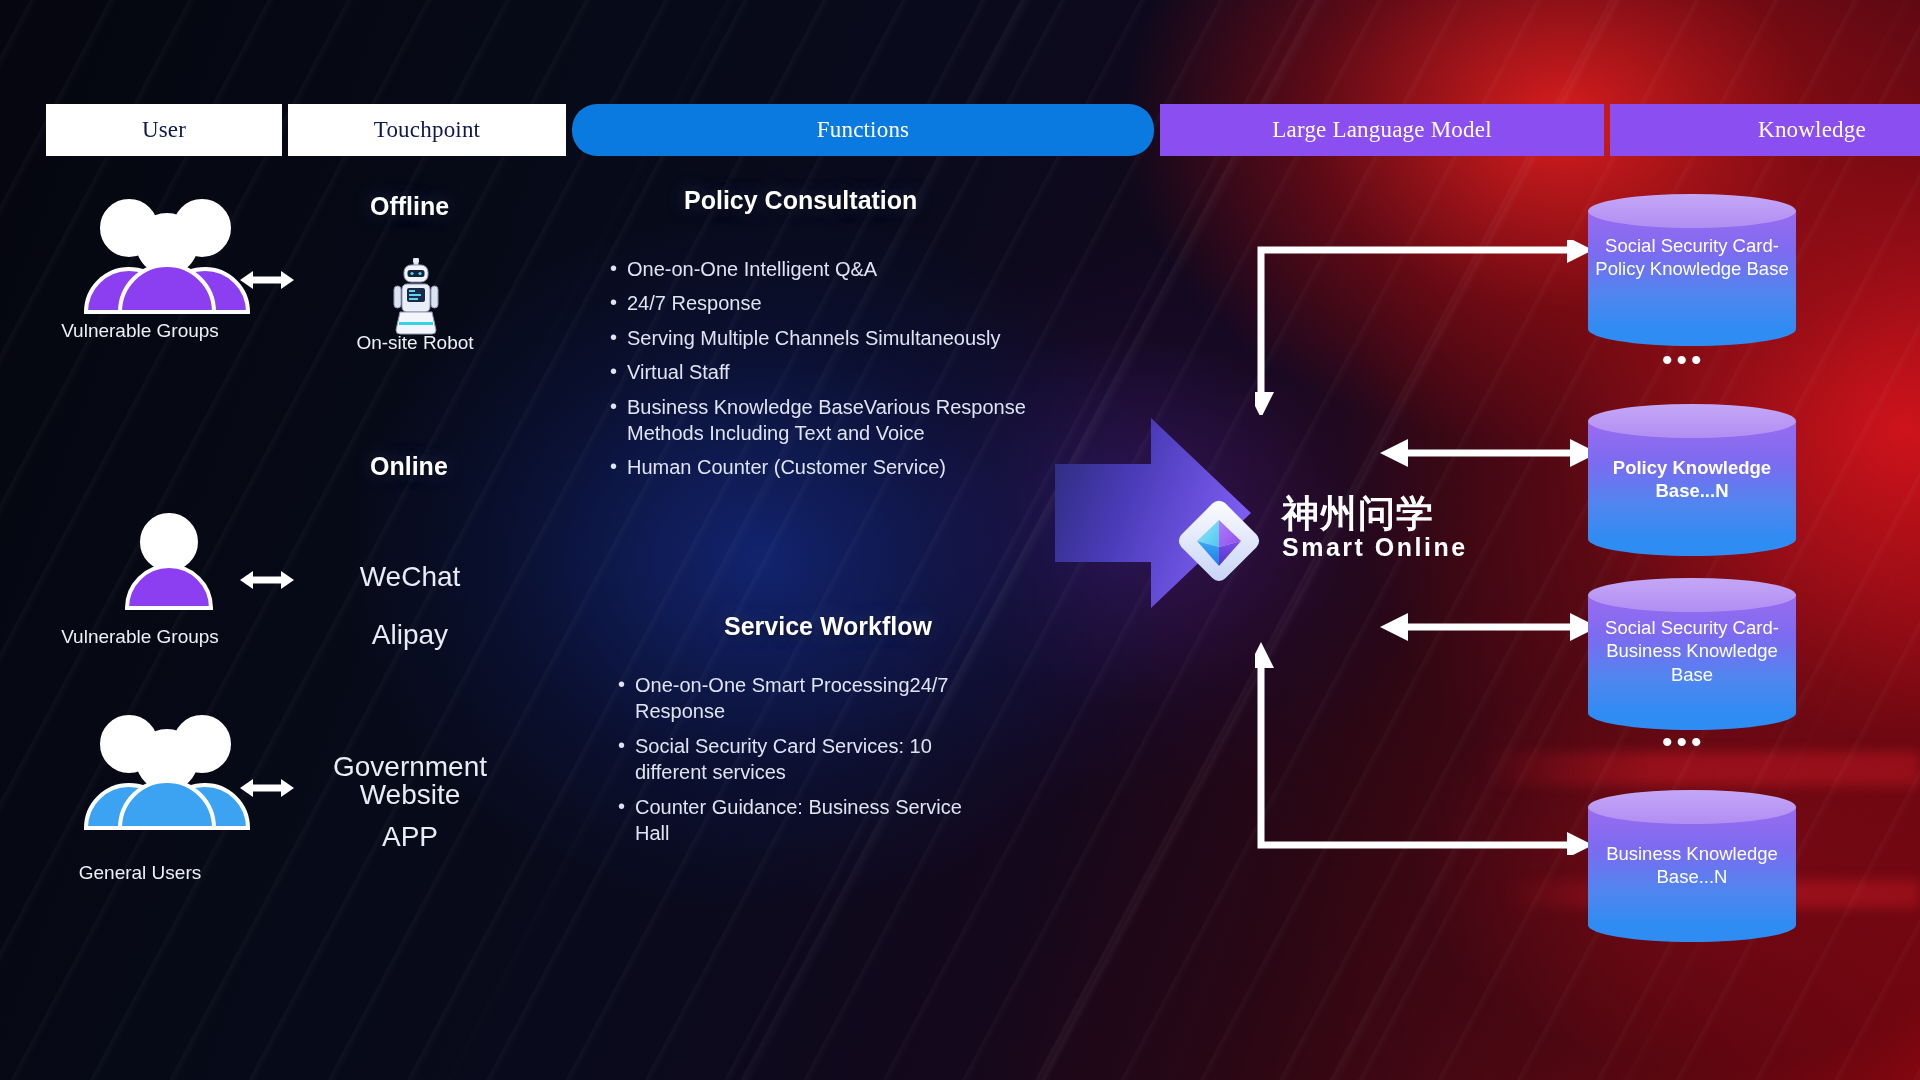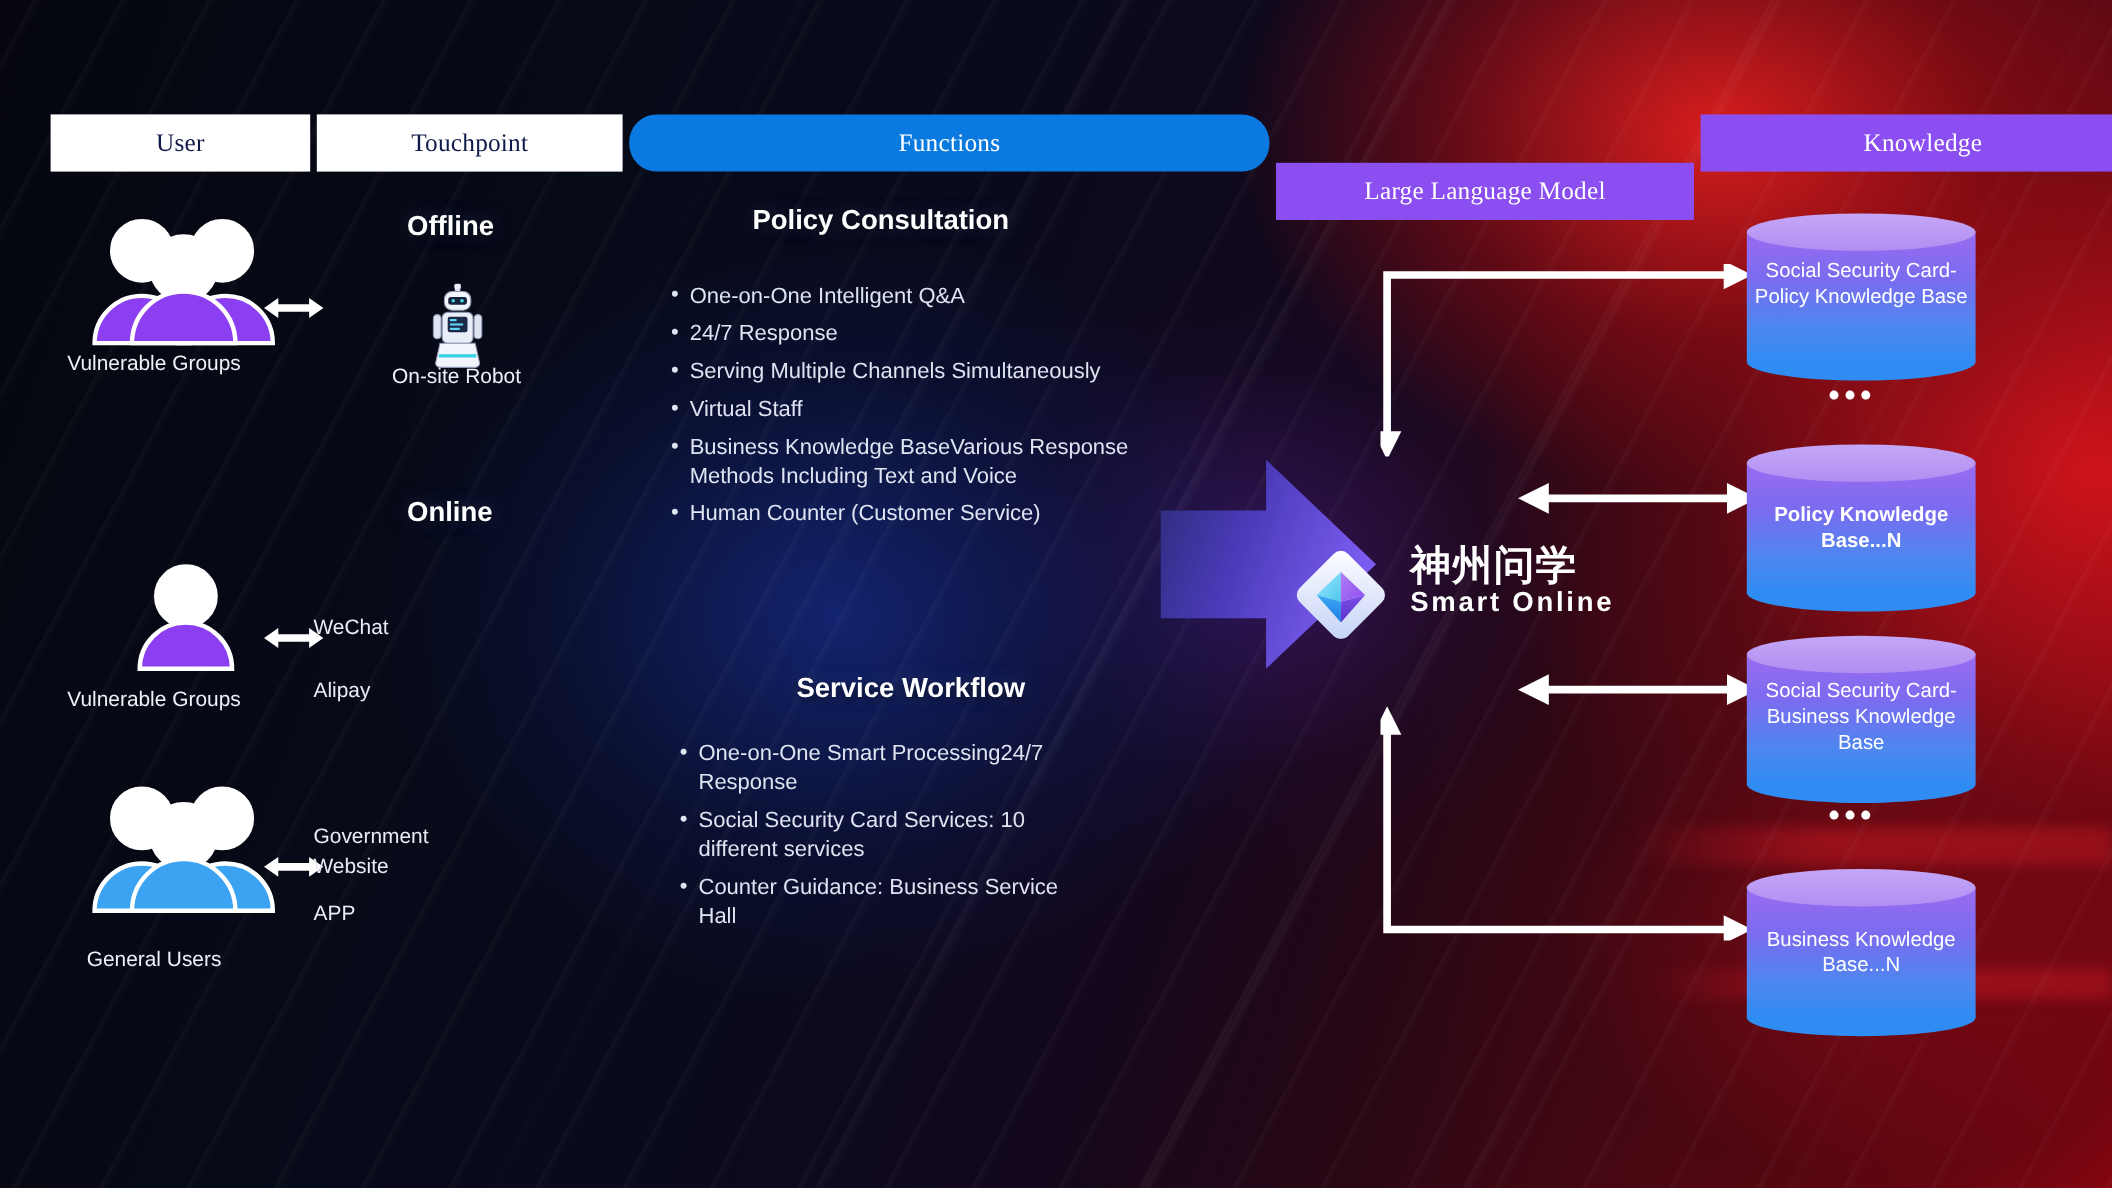--- a/index.html
+++ b/index.html
@@ -49,34 +49,34 @@
   .hdr {
     height: 52px; display: flex; align-items: center; justify-content: center;
     font-size: 23px; letter-spacing: .2px; font-family: Liberation Serif, serif;
   }
   .hdr-white { background: #ffffff; color: #0f1a4a; }
   .hdr-blue  { background: #0a7ae0; color: #ffffff; }
   .hdr-purple{ background: #8b4ef0; color: #ffffff; }
   .w-user { width: 236px; }
   .w-touch { width: 278px; }
   .w-func { width: 582px; border-radius: 25px; }
-  .w-llm  { width: 380px; margin-top: 44px; }
+  .w-llm  { width: 444px; }
   .w-know { width: 404px; }
 
   
   .sec-title {
     position: absolute; color: #fff; font-weight: bold; font-size: 25px;
     text-shadow: 0 2px 10px rgba(0,0,0,.8), 0 0 18px rgba(140,170,255,.35);
     white-space: nowrap;
   }
   .sub-head {
     position: absolute; color: #fff; font-weight: bold; font-size: 25px;
     text-shadow: 0 2px 10px rgba(0,0,0,.8), 0 0 18px rgba(140,170,255,.35);
   }
-  .plain { position: absolute; color: #e9ecf5; font-size: 19px; line-height: 1.38; }
+  .plain { position: absolute; color: #e9ecf5; font-size: 28px; text-align: center; line-height: 1.38; }
   .caption { position: absolute; color: #eef0f8; font-size: 19px; text-align: center; white-space: nowrap; }
 
   ul.bullets { position: absolute; list-style: none; color: #dfe4f2; font-size: 20px; line-height: 1.32; }
   ul.bullets li { position: relative; padding-left: 17px; margin-bottom: 8px; }
   ul.bullets li::before {
     content: "•"; position: absolute; left: 0; top: -1px; color: #dfe4f2; font-size: 20px;
   }
 
   
   .people { position: absolute; }

